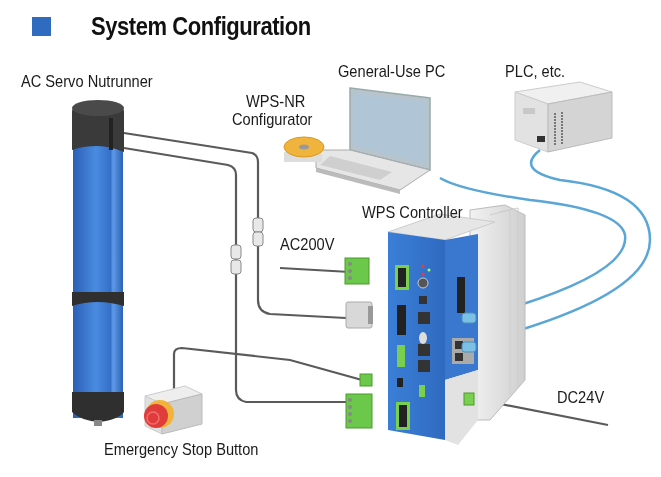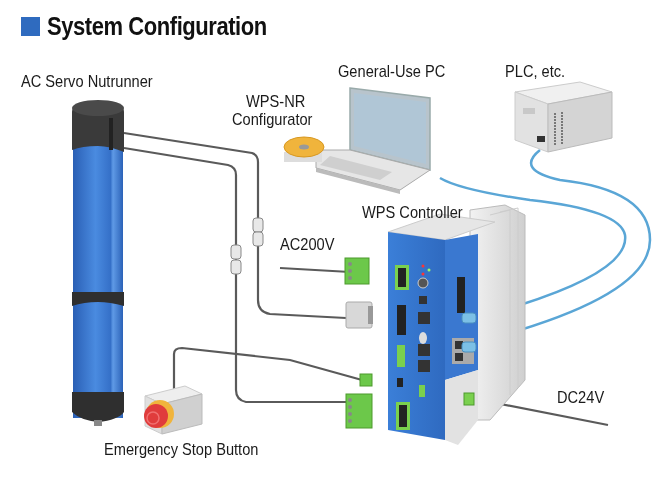--- a/index.html
+++ b/index.html
@@ -1,17 +1,17 @@
 <!DOCTYPE html>
 <html><head>
 <meta charset="utf-8">
 <style>
   html,body{margin:0;padding:0;background:#ffffff;}
   body{width:661px;height:477px;overflow:hidden;position:relative;font-family:"Liberation Sans",sans-serif;}
-  .title-wrap{position:absolute;left:21px;top:12px;display:flex;align-items:center;}
+  .title-wrap{position:absolute;left:32px;top:12px;display:flex;align-items:center;gap:33px;}
   .title-square{width:19px;height:19px;background:#2f6bbf;margin-right:7px;}
   .title{font-family:"Liberation Sans",sans-serif;font-weight:bold;font-size:25px;color:#111;letter-spacing:-0.5px;transform:scaleX(0.88);transform-origin:left center;white-space:nowrap;}
   .lbl{position:absolute;font-family:"Liberation Sans",sans-serif;font-size:17px;color:#1a1a1a;white-space:nowrap;transform:scaleX(0.86);transform-origin:left top;line-height:19px;}
   svg#diagram{position:absolute;left:0;top:0;}
 </style>
 </head>
 <body>
 
 <div class="title-wrap">
   <div class="title-square"></div>

